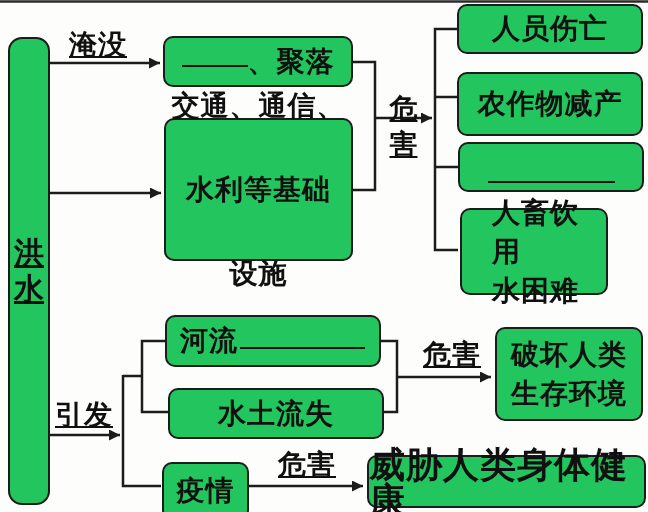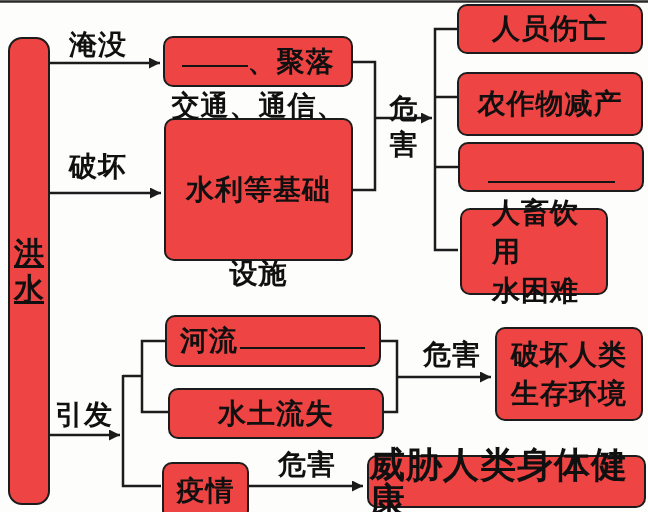--- a/index.html
+++ b/index.html
@@ -3,30 +3,30 @@
 <meta charset="utf-8">
 <style>
   html,body{margin:0;padding:0;background:#fff;}
   #canvas{
     position:relative;width:648px;height:512px;background:#fdfdfc;overflow:hidden;
     font-family:"DejaVu Serif","Liberation Serif",serif;
     color:#101010;
   }
   #connector-layer{position:absolute;left:0;top:0;z-index:1;}
   .box{
-    position:absolute;z-index:2;background:#ef4444;
+    position:absolute;z-index:2;background:#22c55e;
     border:2.5px solid #1c1c1c;border-radius:10px;
     display:flex;align-items:center;justify-content:center;
     font-weight:700;font-size:28px;letter-spacing:1px;line-height:1;
     box-sizing:border-box;
   }
   .box.col{flex-direction:column;}
   .label{
     position:absolute;z-index:3;font-weight:700;font-size:28px;
-    letter-spacing:1px;line-height:1;white-space:nowrap;
+    letter-spacing:1px;line-height:1;white-space:nowrap;text-decoration:underline;
   }
   .vstack{
     width:33px;word-break:break-all;white-space:normal;
     text-align:center;line-height:36px;letter-spacing:0;
   }
   .blank{
     display:inline-block;border-bottom:2.5px solid #141414;
     height:1px;vertical-align:baseline;
   }
   .line{line-height:38px;}
@@ -105,19 +105,18 @@
   <div class="box col" style="left:495px;top:327px;width:148px;height:94px;">
     <span class="line" style="line-height:39px;">破坏人类</span>
     <span class="line" style="line-height:39px;">生存环境</span>
   </div>
 
   <div class="box" style="left:367px;top:455px;width:279px;height:53px;font-size:36px;">
     <span>威胁人类身体健康</span>
   </div>
 
   <div class="label" style="left:69px;top:31px;">淹没</div>
-  <div class="label" style="left:69px;top:153px;">破坏</div>
   <div class="label" style="left:55px;top:401px;">引发</div>
   <div class="label vstack" style="left:387px;top:91px;white-space:normal;">危害</div>
   <div class="label" style="left:423px;top:341px;">危害</div>
   <div class="label" style="left:278px;top:451px;">危害</div>
 
 </div>
 
 </body></html>

